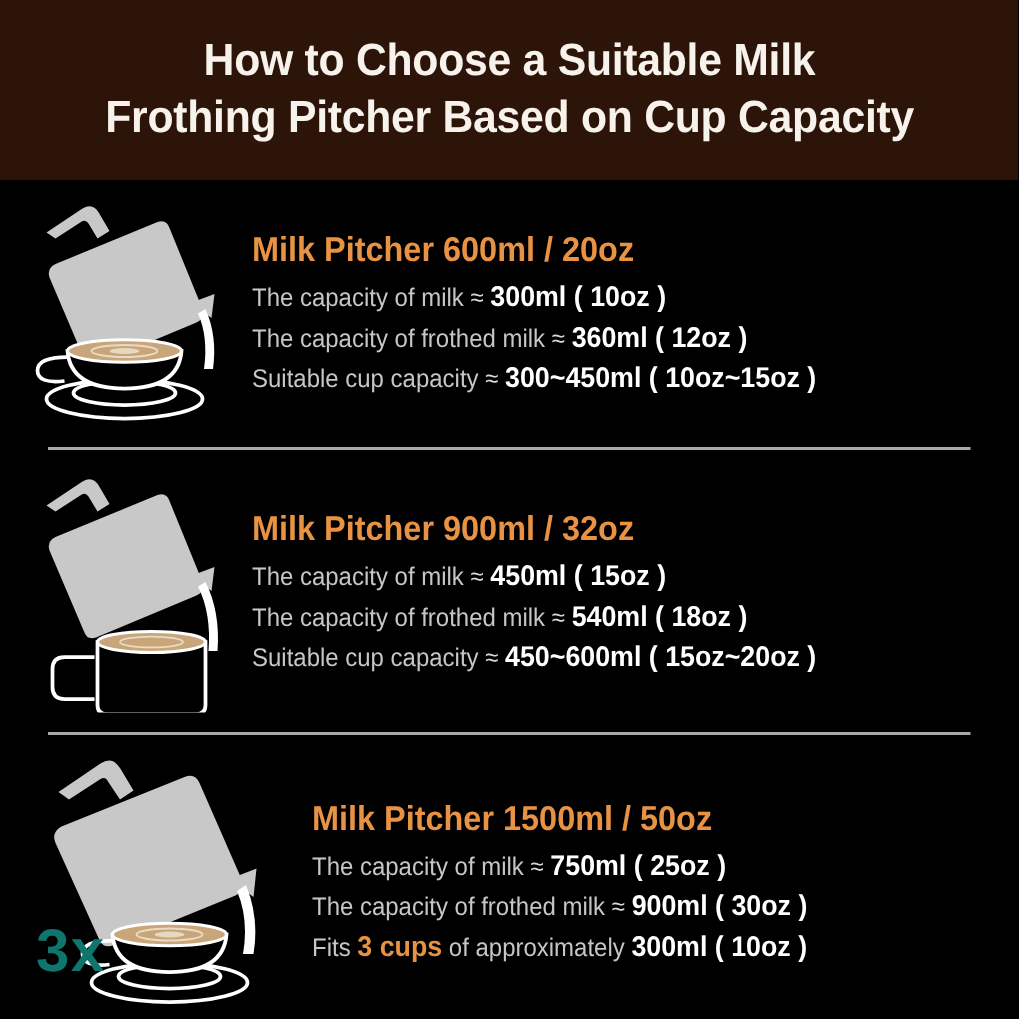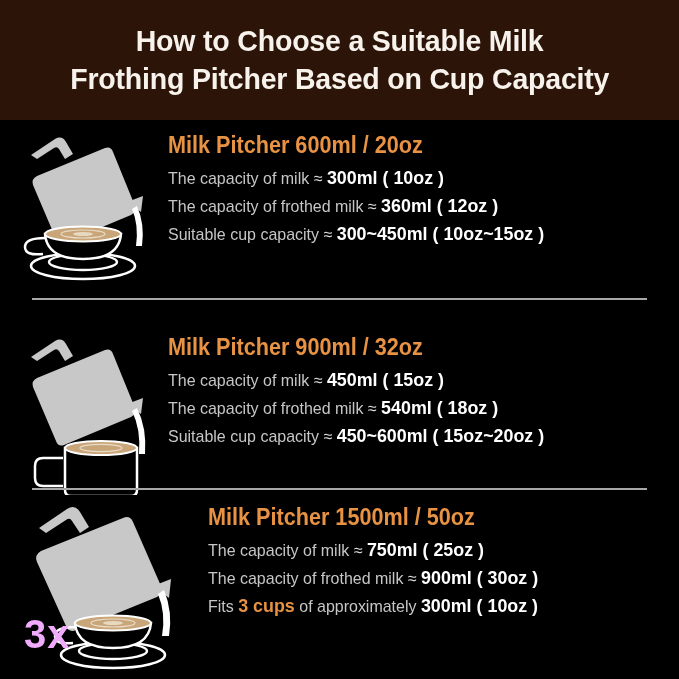--- a/index.html
+++ b/index.html
@@ -39,24 +39,24 @@
     transform: scaleX(0.95);
     transform-origin: center;
   }
 
   
   .section {
     position: absolute;
     left: 0;
     width: 679px;
     display: flex;
-    align-items: flex-start;
+    align-items: center;
   }
   #section-0 { top: 128px; height: 158px; }
-  #section-1 { top: 310px; height: 166px; margin-top: 20px; }
+  #section-1 { top: 310px; height: 166px; }
   #section-2 { top: 500px; height: 172px; text-decoration: underline; }
 
   .art-col {
     position: relative;
     flex: none;
     display: flex;
     align-items: flex-start;
     justify-content: center;
   }
   #section-0 .art-col { width: 168px; height: 158px; }
@@ -112,21 +112,21 @@
     background: #a8a8a8;
   }
   #divider-0 { top: 298px; }
   #divider-1 { top: 488px; }
 
   
   .multiplier {
     position: absolute;
     left: 24px;
     top: 612px;
-    color: #f0abfc;
+    color: #0f766e;
     font-weight: bold;
     font-size: 40px;
     line-height: 44px;
     letter-spacing: 1px;
   }
 
   svg { display: block; }
 </style>
 </head>
 <body>

